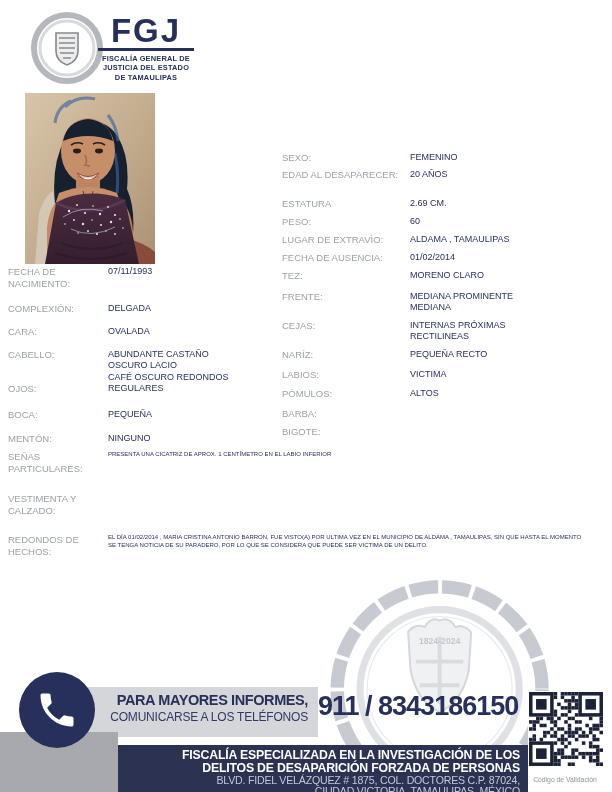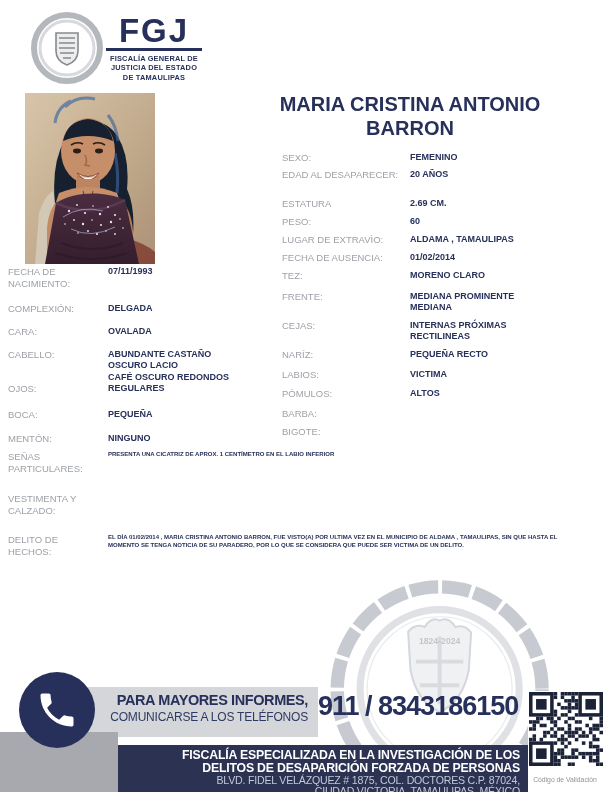--- a/index.html
+++ b/index.html
@@ -1,34 +1,34 @@
 <!DOCTYPE html>
 <html><head>
 <meta charset="utf-8">
 <style>
   html,body{margin:0;padding:0;background:#888;}
   #page{position:relative;width:612px;height:792px;background:#ffffff;overflow:hidden;
         font-family:"Liberation Sans",sans-serif;margin:0 auto;}
   
   .logo-seal{position:absolute;left:30px;top:11px;width:74px;height:74px;}
-  .logo-text{position:absolute;left:106px;top:14px;width:96px;text-align:center;}
+  .logo-text{position:absolute;left:98px;top:14px;width:96px;text-align:center;}
   .logo-acronym{font-size:33px;font-weight:bold;color:#27305a;letter-spacing:2px;line-height:1;
                 border-bottom:3.5px solid #27305a;padding-bottom:1px;}
   .logo-org{margin-top:3px;font-size:7.4px;font-weight:bold;color:#27305a;line-height:1.25;letter-spacing:.2px;}
   .hdr-title-block{position:absolute;left:238px;top:25px;width:344px;text-align:center;}
   .hdr-title{font-size:26px;font-weight:bold;color:#27305a;letter-spacing:-.5px;line-height:1.05;}
   .hdr-subtitle{font-size:18.5px;font-weight:bold;color:#9b9b9b;letter-spacing:-.3px;margin-top:3px;}
   
   .photo{position:absolute;left:25px;top:93px;width:130px;height:171px;}
   .person-name{position:absolute;left:240px;top:92px;width:340px;text-align:center;
                font-size:20px;font-weight:bold;color:#27305a;line-height:1.2;}
   
   .row{position:absolute;}
   .row .lbl{position:absolute;left:0;top:0;color:#9da1a7;font-size:9.5px;line-height:1.3;}
-  .row .val{position:absolute;top:0;font-weight:bold;color:#27305a;font-size:9px;line-height:1.25;}
+  .row .val{position:absolute;top:0;font-weight:normal;color:#27305a;font-size:9px;line-height:1.25;}
   .rrow{left:282px;width:260px;}
   .rrow .lbl{width:120px;}
   .rrow .val{left:128px;width:118px;}
   .lrow{left:8px;width:300px;}
   .lrow .lbl{width:92px;}
   .lrow .val{left:100px;width:132px;}
   .val.small{font-size:6px;width:480px;line-height:1.35;margin-top:-1px;}
   
   .watermark{position:absolute;left:296px;top:575px;width:292px;height:230px;z-index:0;}
   
@@ -132,24 +132,20 @@
       <circle cx="72" cy="141" r="1.1"></circle>
         <circle cx="81" cy="138" r=".8"></circle>
         <circle cx="53" cy="140" r=".8"></circle>
       <circle cx="90" cy="141" r=".9"></circle>
         <circle cx="98" cy="135" r=".8"></circle>
     </g>
     <path d="M38,124 q18,-12 40,-6 M46,136 q20,10 44,-2" stroke="#bcc8e8" stroke-width="1" fill="none" opacity=".6"></path>
     <path d="M36,150 q32,12 62,0 M30,160 q36,12 72,0" stroke="#2a1726" stroke-width="2" fill="none" opacity=".6"></path>
   </svg>
 
-  <div class="person-name">
-    <div>MARIA CRISTINA ANTONIO</div>
-    <div>BARRON</div>
-  </div>
 
   <div class="row rrow" style="top:152px">
     <div class="lbl">SEXO:</div>
     <div class="val">FEMENINO</div>
   </div>
   <div class="row rrow" style="top:169px">
     <div class="lbl">EDAD AL DESAPARECER:</div>
     <div class="val">20 AÑOS</div>
   </div>
   <div class="row rrow" style="top:198px">
@@ -231,21 +227,21 @@
   </div>
   <div class="row lrow" style="top:451px">
     <div class="lbl">SEÑAS PARTICULARES:</div>
     <div class="val small">PRESENTA UNA CICATRIZ DE APROX. 1 CENTÍMETRO EN EL LABIO INFERIOR</div>
   </div>
   <div class="row lrow" style="top:493px">
     <div class="lbl">VESTIMENTA Y CALZADO:</div>
     <div class="val"></div>
   </div>
   <div class="row lrow" style="top:534px">
-    <div class="lbl">DELITO DE HECHOS:</div>
+    <div class="lbl">REDONDOS DE HECHOS:</div>
     <div class="val small">EL DÍA 01/02/2014 , MARIA CRISTINA ANTONIO BARRON, FUE VISTO(A) POR ULTIMA VEZ EN EL MUNICIPIO DE ALDAMA , TAMAULIPAS, SIN QUE HASTA EL MOMENTO SE TENGA NOTICIA DE SU PARADERO, POR LO QUE SE CONSIDERA QUE PUEDE SER VICTIMA DE UN DELITO.</div>
   </div>
 
   <div class="f-lightbar"></div>
   <div class="f-grayblock"></div>
   <div class="f-navybar">
     <div class="b">FISCALÍA ESPECIALIZADA EN LA INVESTIGACIÓN DE LOS</div>
     <div class="b">DELITOS DE DESAPARICIÓN FORZADA DE PERSONAS</div>
     <div class="r">BLVD. FIDEL VELÁZQUEZ # 1875, COL. DOCTORES C.P. 87024,</div>
     <div class="r">CIUDAD VICTORIA, TAMAULIPAS, MÉXICO</div>

